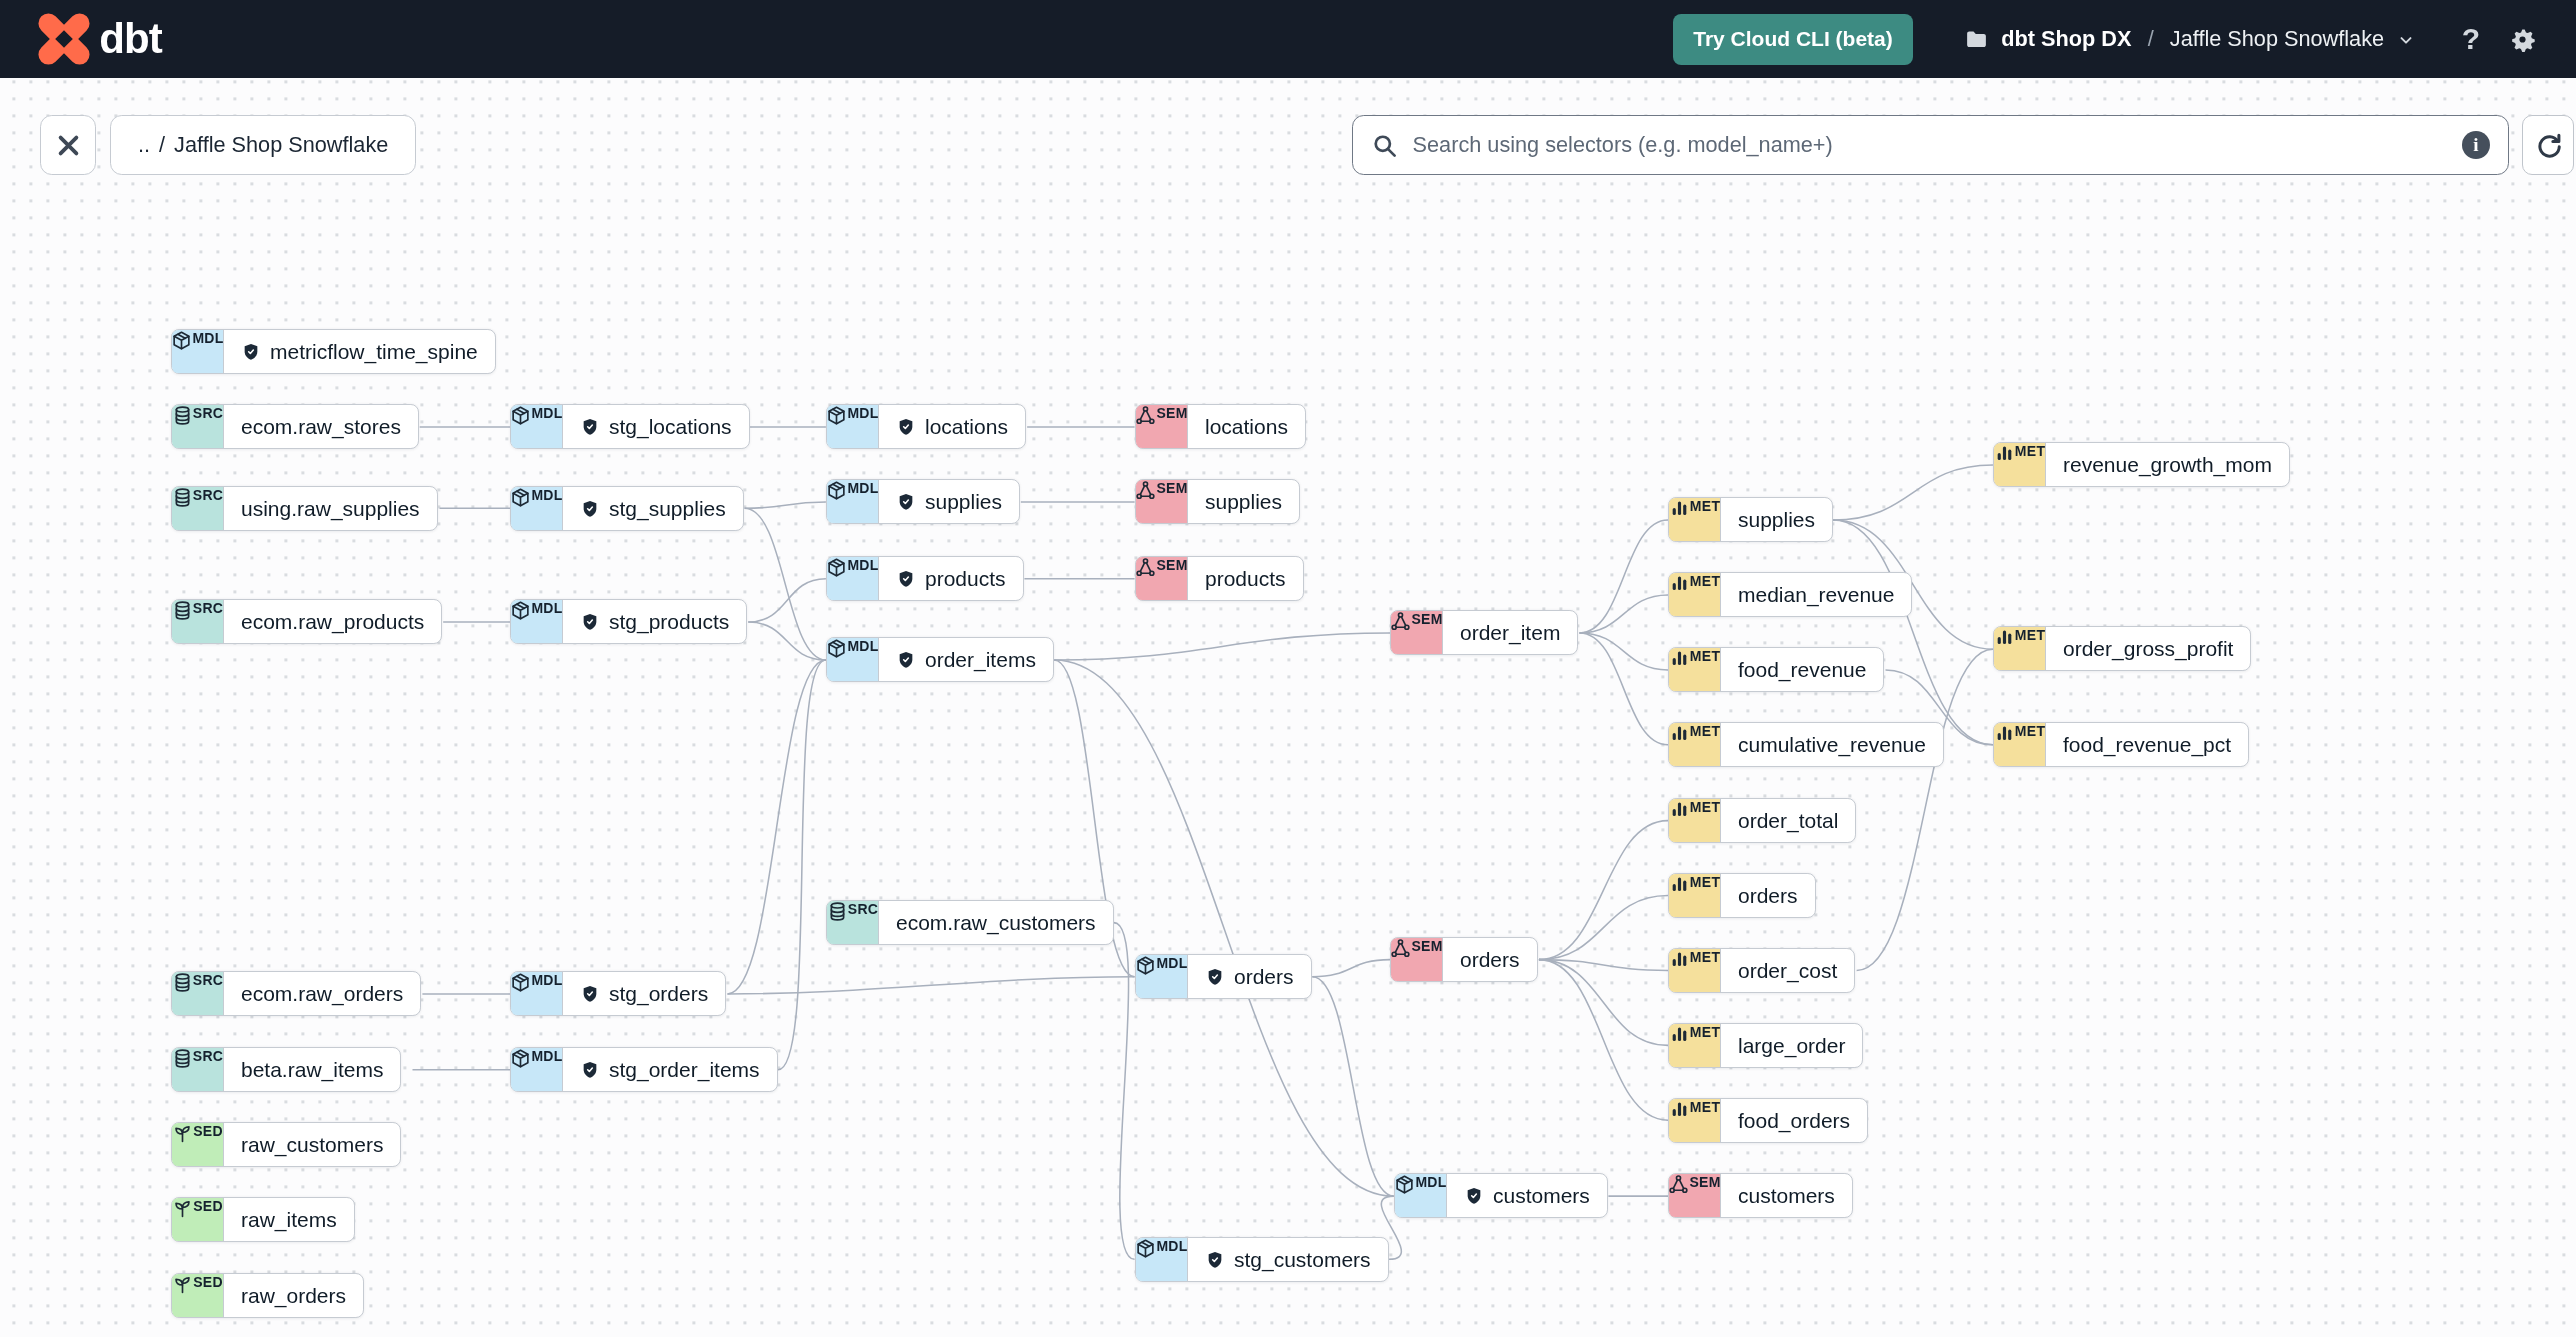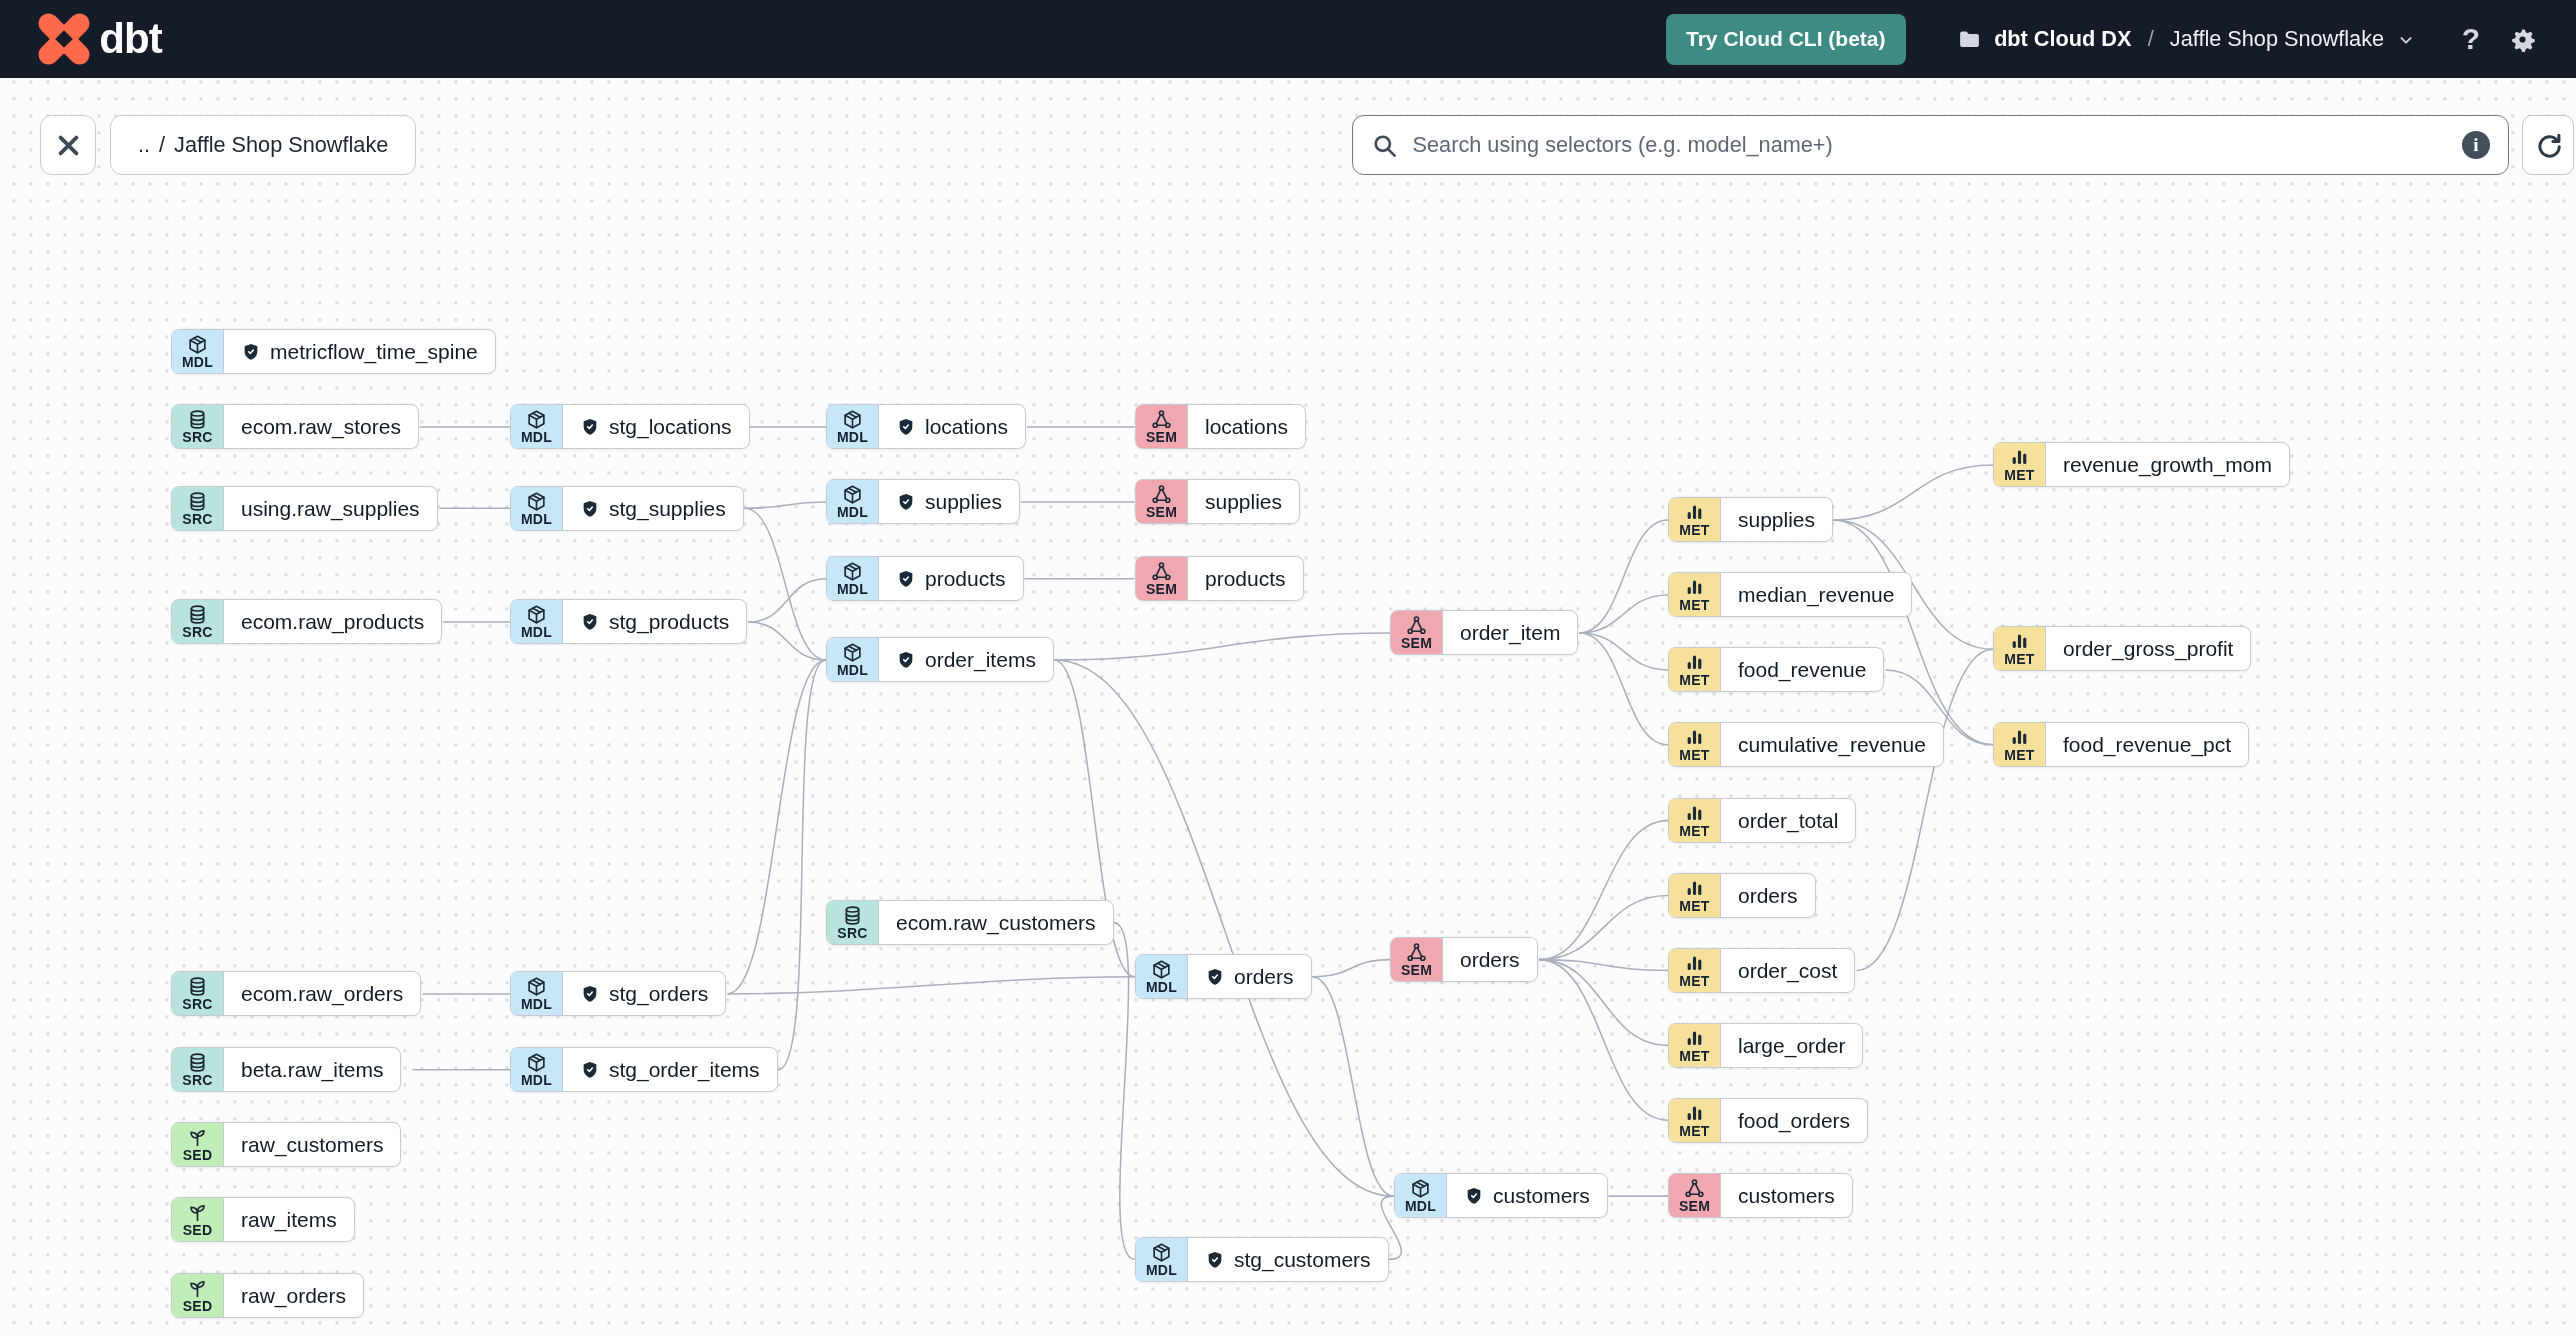--- a/index.html
+++ b/index.html
@@ -68,21 +68,21 @@
     left:2522px;top:115px;width:52px;height:60px;border:1.8px solid #c0c5cc;border-radius:10px;
     display:flex;align-items:center;justify-content:center;cursor:pointer;
   }
   
   .node{
     position:absolute;display:inline-flex;height:45px;background:#ffffff;
     border:1.8px solid #c6cbd2;border-radius:8.1px;box-sizing:border-box;cursor:pointer;
     box-shadow:0 0.9px 2.7px rgba(20,32,44,.07);
   }
   .node-badge{
-    width:51px;display:flex;flex-direction:column;align-items:center;justify-content:center;
+    width:51px;display:flex;flex-direction:row;justify-content:center;
     border-right:1.8px solid #c6cbd2;border-radius:6.3px 0 0 6.3px;gap:0px;flex:none;
   }
   .node-badge svg{width:21px;height:21px;display:block;}
   .node-type{font-size:14px;font-weight:700;color:#15212e;letter-spacing:0.3px;line-height:1;margin-top:0.9px;}
   .node-label{
     display:flex;align-items:center;padding:0 17px;font-size:21px;color:#101c28;
     white-space:nowrap;gap:9px;font-weight:400;
   }
   .shield svg{width:20px;height:20px;display:block;}
 </style>
@@ -828,21 +828,21 @@
       <path d="M14 9.6 18.4 14 14 18.4 9.6 14z" fill="#151c28"></path>
     </svg>
     <span class="logo-text">dbt</span>
   </div>
   <div class="nav-right">
     <button class="cta-btn">Try Cloud CLI (beta)</button>
     <div class="proj-crumb">
       <svg class="icon-24" viewBox="0 0 24 24">
         <path d="M3 6.3c0-1.1.9-2 2-2h4.1l2.2 2.3H19c1.1 0 2 .9 2 2v8.6c0 1.1-.9 2-2 2H5c-1.1 0-2-.9-2-2z" fill="#d3d8de"></path>
       </svg>
-      <span class="crumb-account">dbt Cloud DX</span>
+      <span class="crumb-account">dbt Shop DX</span>
       <span class="crumb-sep">/</span>
       <span class="crumb-project">Jaffle Shop Snowflake</span>
       <svg class="nav-chevron" viewBox="0 0 24 24">
         <path d="M6 9.5l6 6 6-6" fill="none" stroke="#d3d8de" stroke-width="2.6" stroke-linecap="round" stroke-linejoin="round"></path>
       </svg>
     </div>
     <span class="help-glyph">?</span>
     <span class="gear-wrap">
       <svg width="31" height="31" viewBox="0 0 24 24">
         <path fill="#d3d8de" d="M12 8.2a3.8 3.8 0 1 0 0 7.6 3.8 3.8 0 0 0 0-7.6zm9.4 5.7.1-1.9-2.3-1-.5-1.3 1-2.3-1.4-1.4-2.3 1-1.3-.5-1-2.3H11.8l-.9 2.3-1.3.5-2.3-1-1.4 1.4 1 2.3-.6 1.3-2.3.9v1.9l2.3 1 .5 1.3-1 2.3 1.4 1.4 2.3-1 1.3.5 1 2.3h1.9l.9-2.3 1.3-.5 2.3 1 1.4-1.4-1-2.3.5-1.3z"></path>

